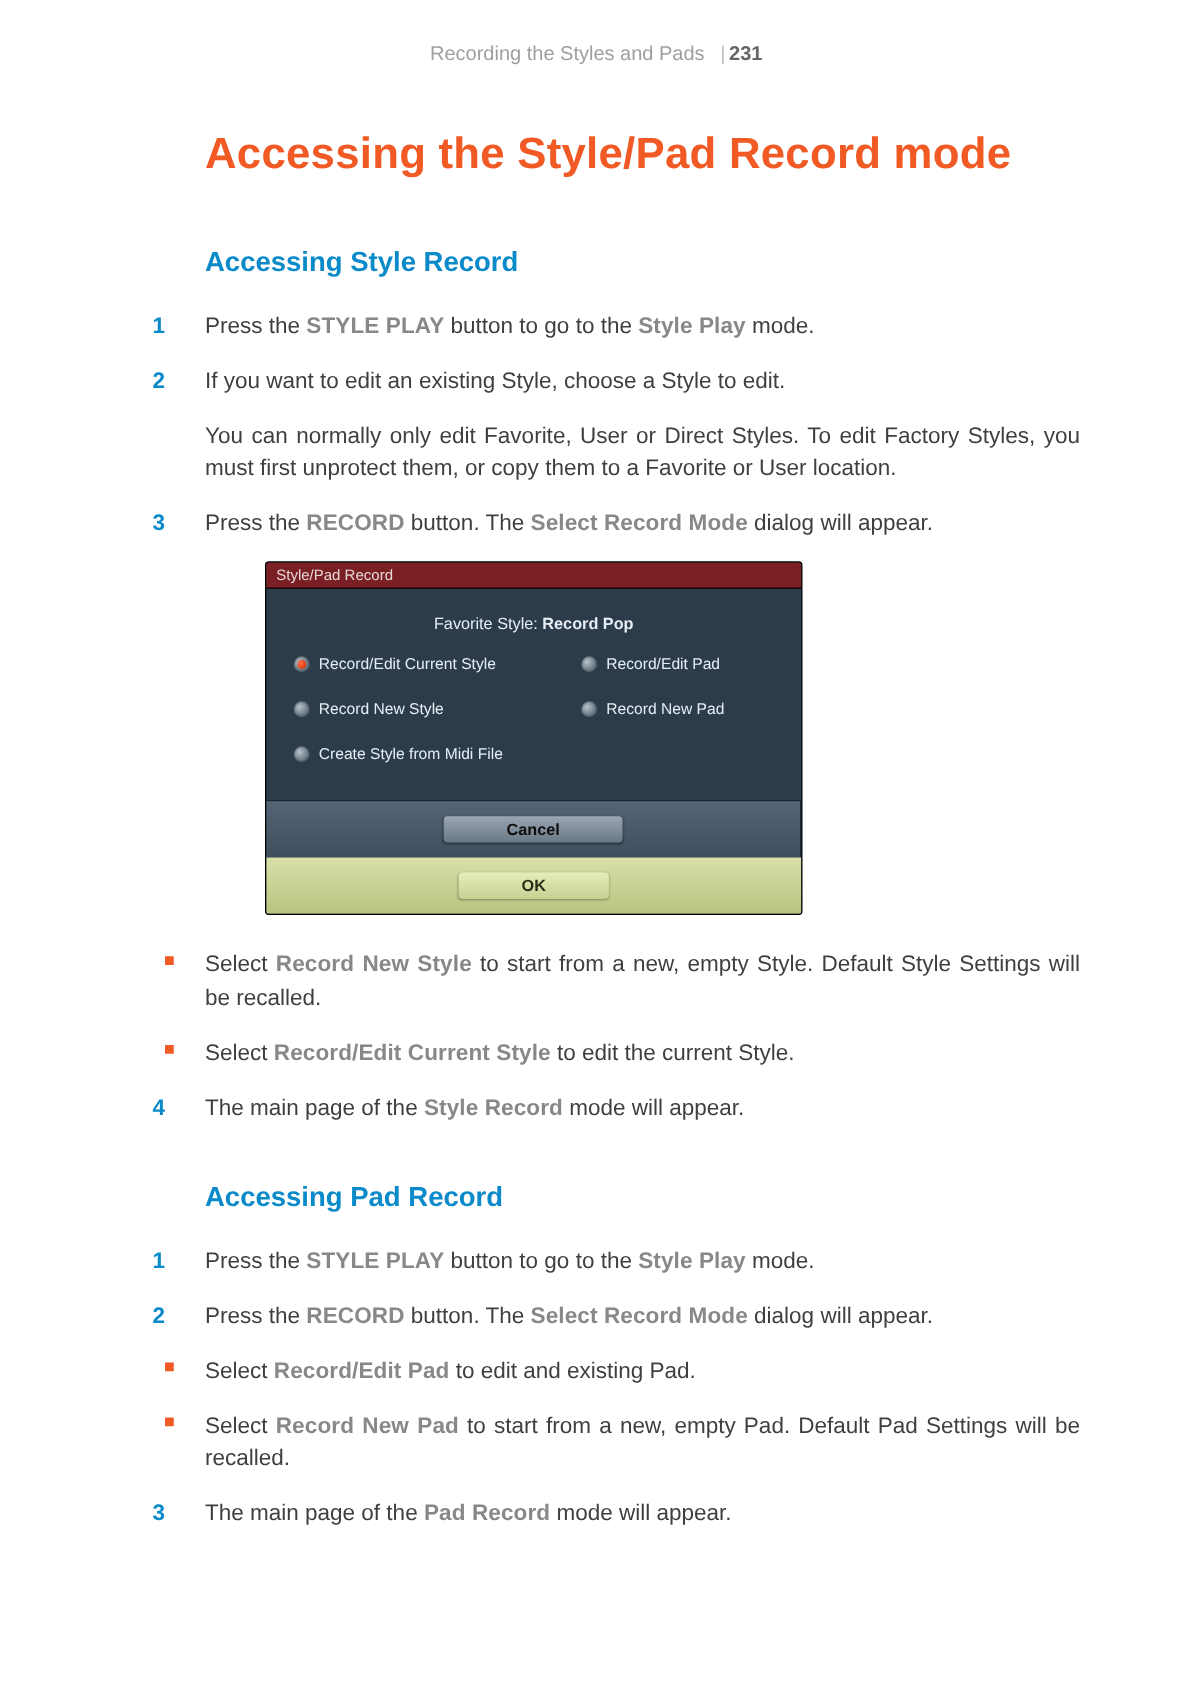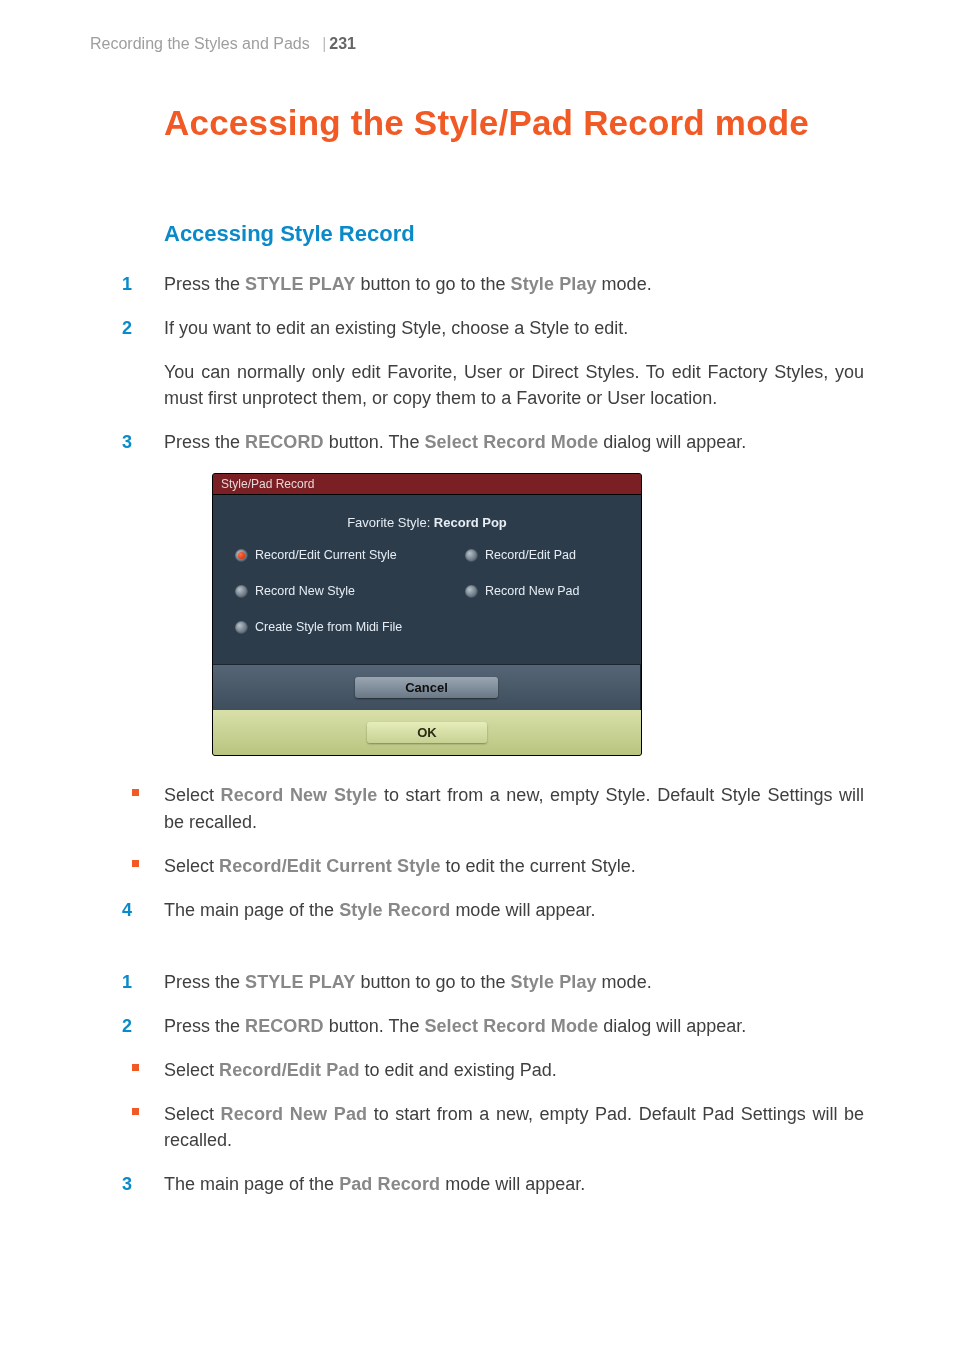--- a/index.html
+++ b/index.html
@@ -1,21 +1,21 @@
 <!DOCTYPE html>
 <html><head>
 <meta charset="utf-8">
 <style>
   * { margin: 0; padding: 0; box-sizing: border-box; }
   html, body { width: 954px; height: 1354px; background: #ffffff; font-family: "Helvetica Neue", Arial, sans-serif; color: #3a3a3a; }
   .page { width: 954px; height: 1354px; padding: 35px 90px 60px 90px; position: relative; }
-  .running-head { text-align: left; font-size: 16px; color: #9e9e9e; margin-bottom: 50px; }
+  .running-head { text-align: center; font-size: 16px; color: #9e9e9e; margin-bottom: 50px; }
   .running-head .pnum { color: #666; font-weight: 700; }
   .running-head .pipe { color: #bdbdbd; margin: 0 3px 0 8px; }
-  .h1 { color: #f15a24; font-size: 35px; font-weight: 700; margin: 0 0 78px 74px; letter-spacing: 0.2px; }
+  .h1 { color: #f15a24; font-size: 35px; font-weight: 700; margin: 0 0 54px 74px; letter-spacing: 0.2px; }
   .h2 { color: #0a8ac9; font-size: 22px; font-weight: 600; margin: 0 0 24px 74px; }
   .step, .bullet, .para {
     display: flex; font-size: 18px; line-height: 1.45;
     margin: 0 0 18px 0;
   }
   .step .num { width: 74px; flex: 0 0 74px; color: #0a8ac9; font-weight: 600; text-align: left; padding-left: 32px; }
   .bullet .sq { width: 74px; flex: 0 0 74px; padding-left: 42px; padding-top: 7px; }
   .bullet .sq .dot { width: 7px; height: 7px; background: #f15a24; display: block; }
   .para .pad { width: 74px; flex: 0 0 74px; }
   .body { flex: 1 1 auto; color: #3f3f3f; }
@@ -153,20 +153,21 @@
 
   <div class="step">
     <div class="num">4</div>
     <div class="body">
       <span>The main page of the </span><span class="em">Style Record</span><span> mode will appear.</span>
     </div>
   </div>
 
   <div class="spacer"></div>
 
+  <div class="h2">Accessing Pad Record</div>
 
   <div class="step">
     <div class="num">1</div>
     <div class="body">
       <span>Press the </span><span class="em">STYLE PLAY</span><span> button to go to the </span><span class="em">Style Play</span><span> mode.</span>
     </div>
   </div>
 
   <div class="step">
     <div class="num">2</div>

